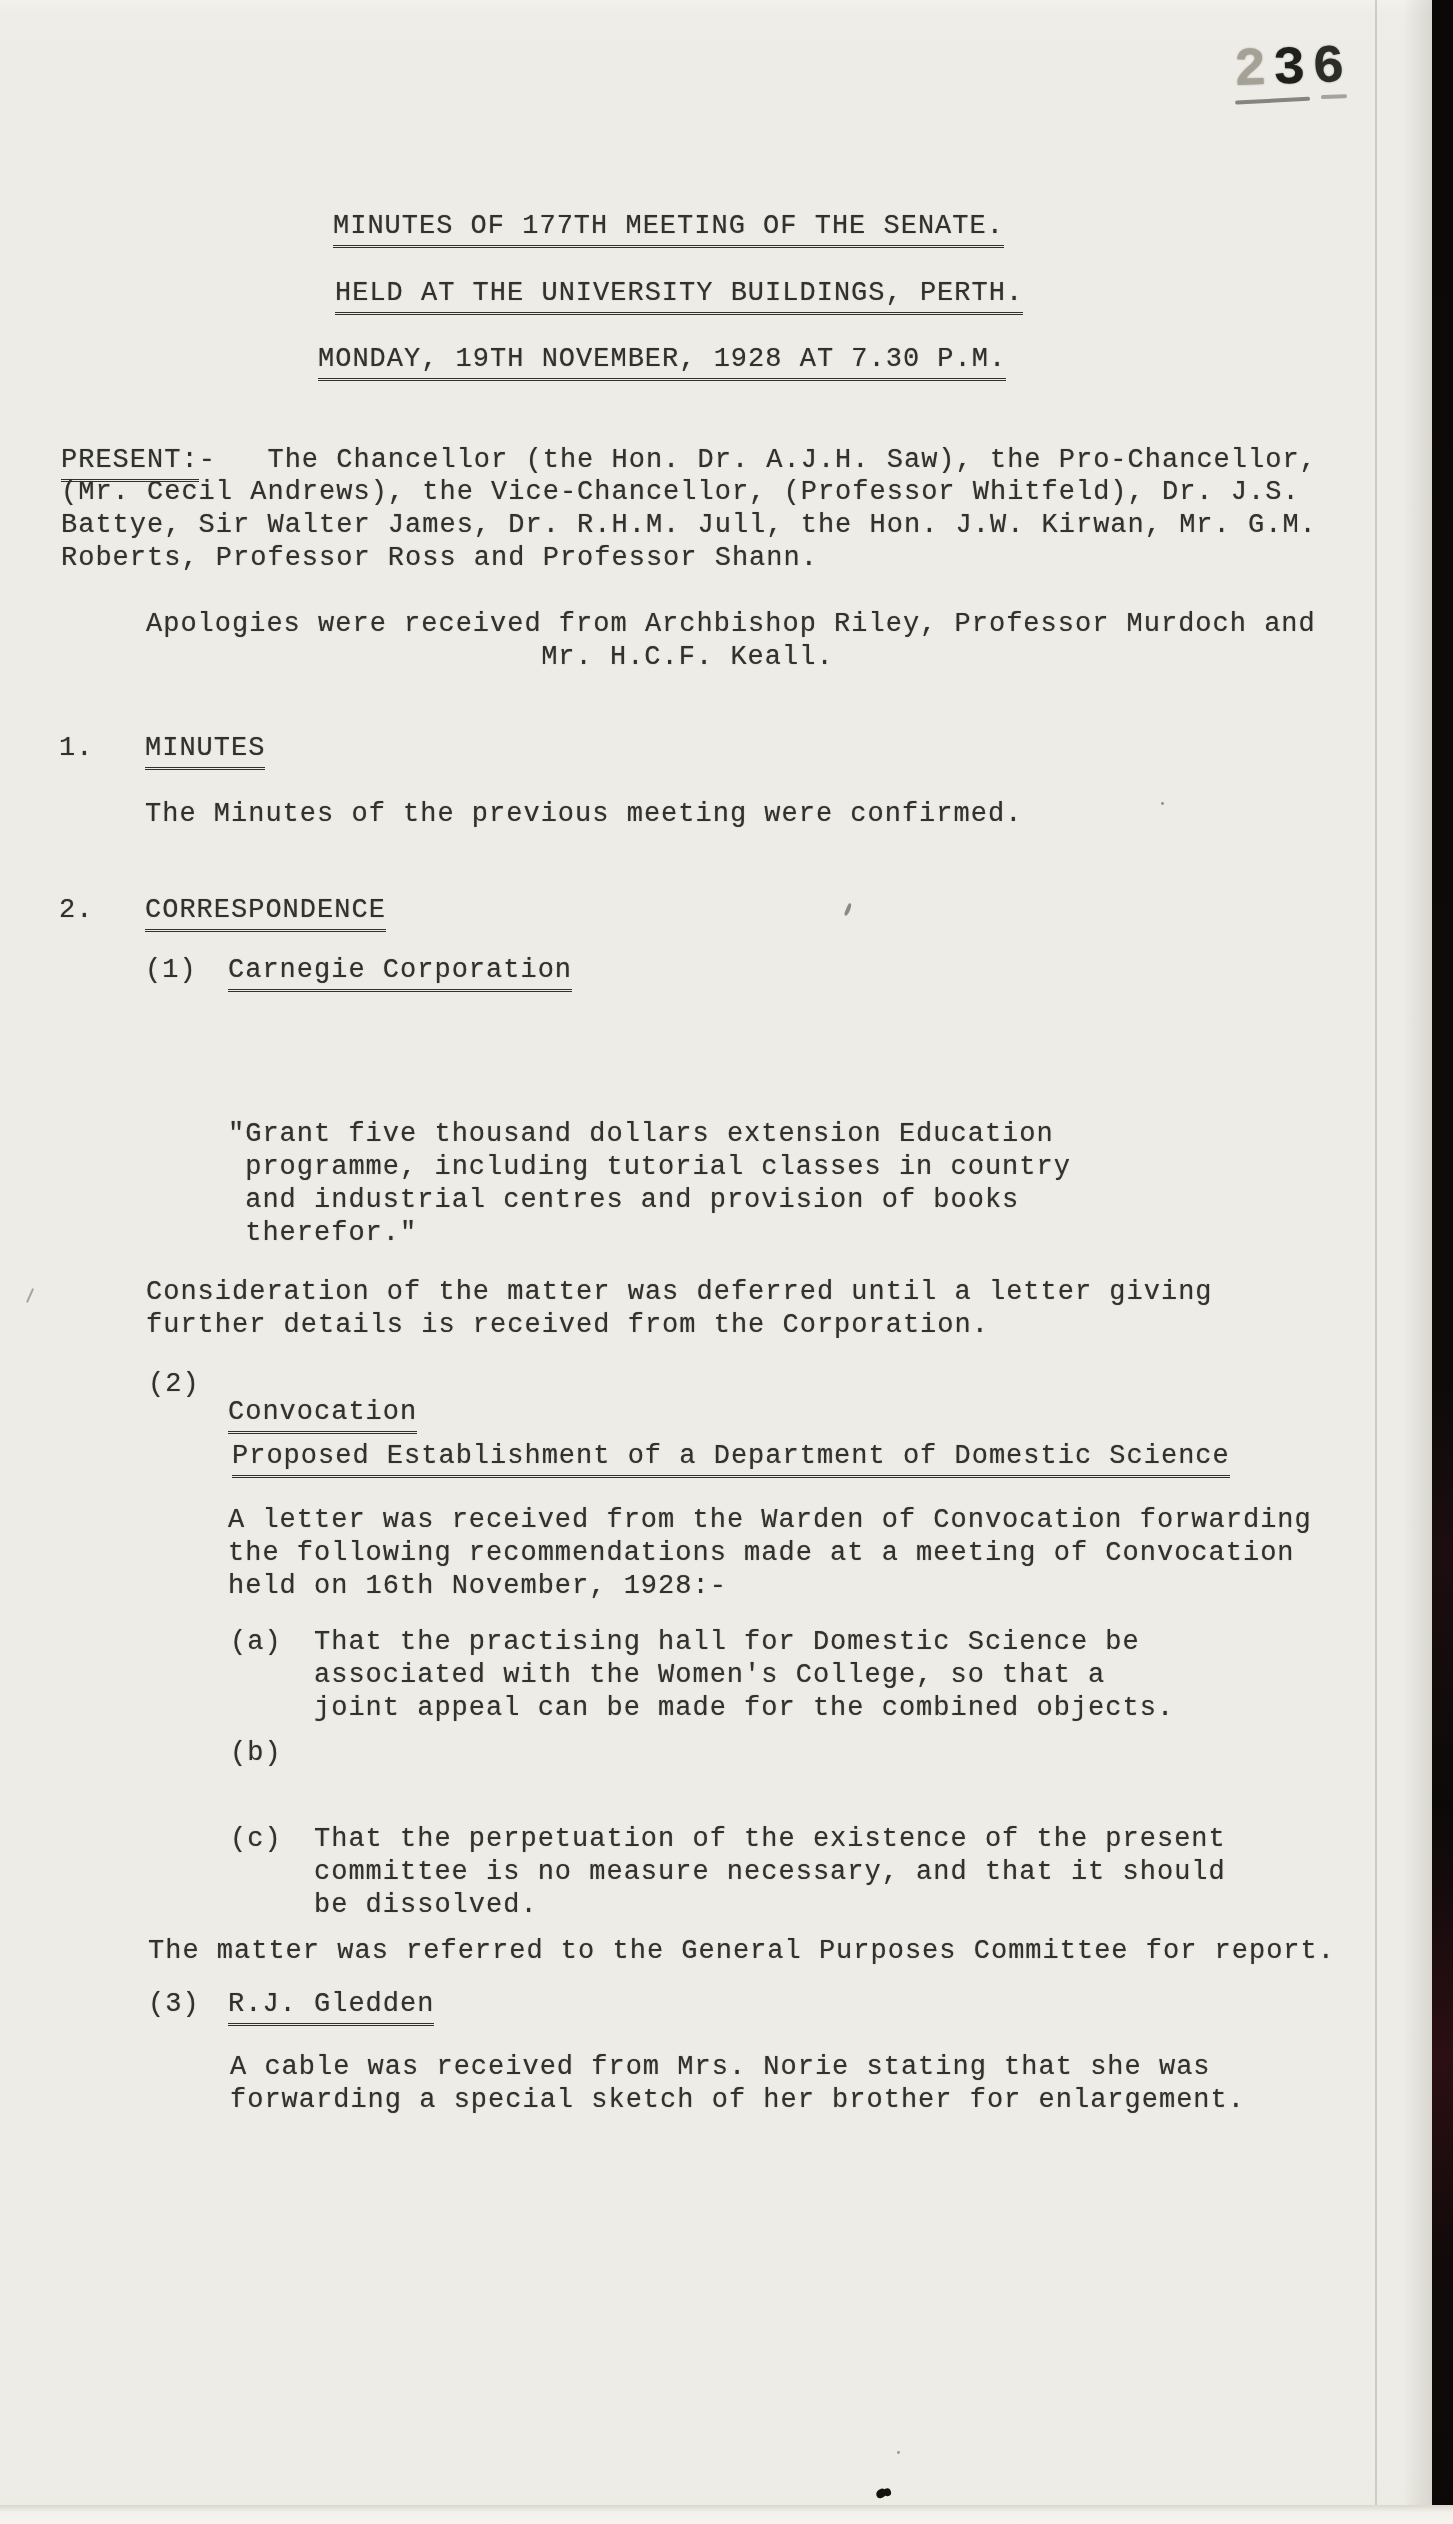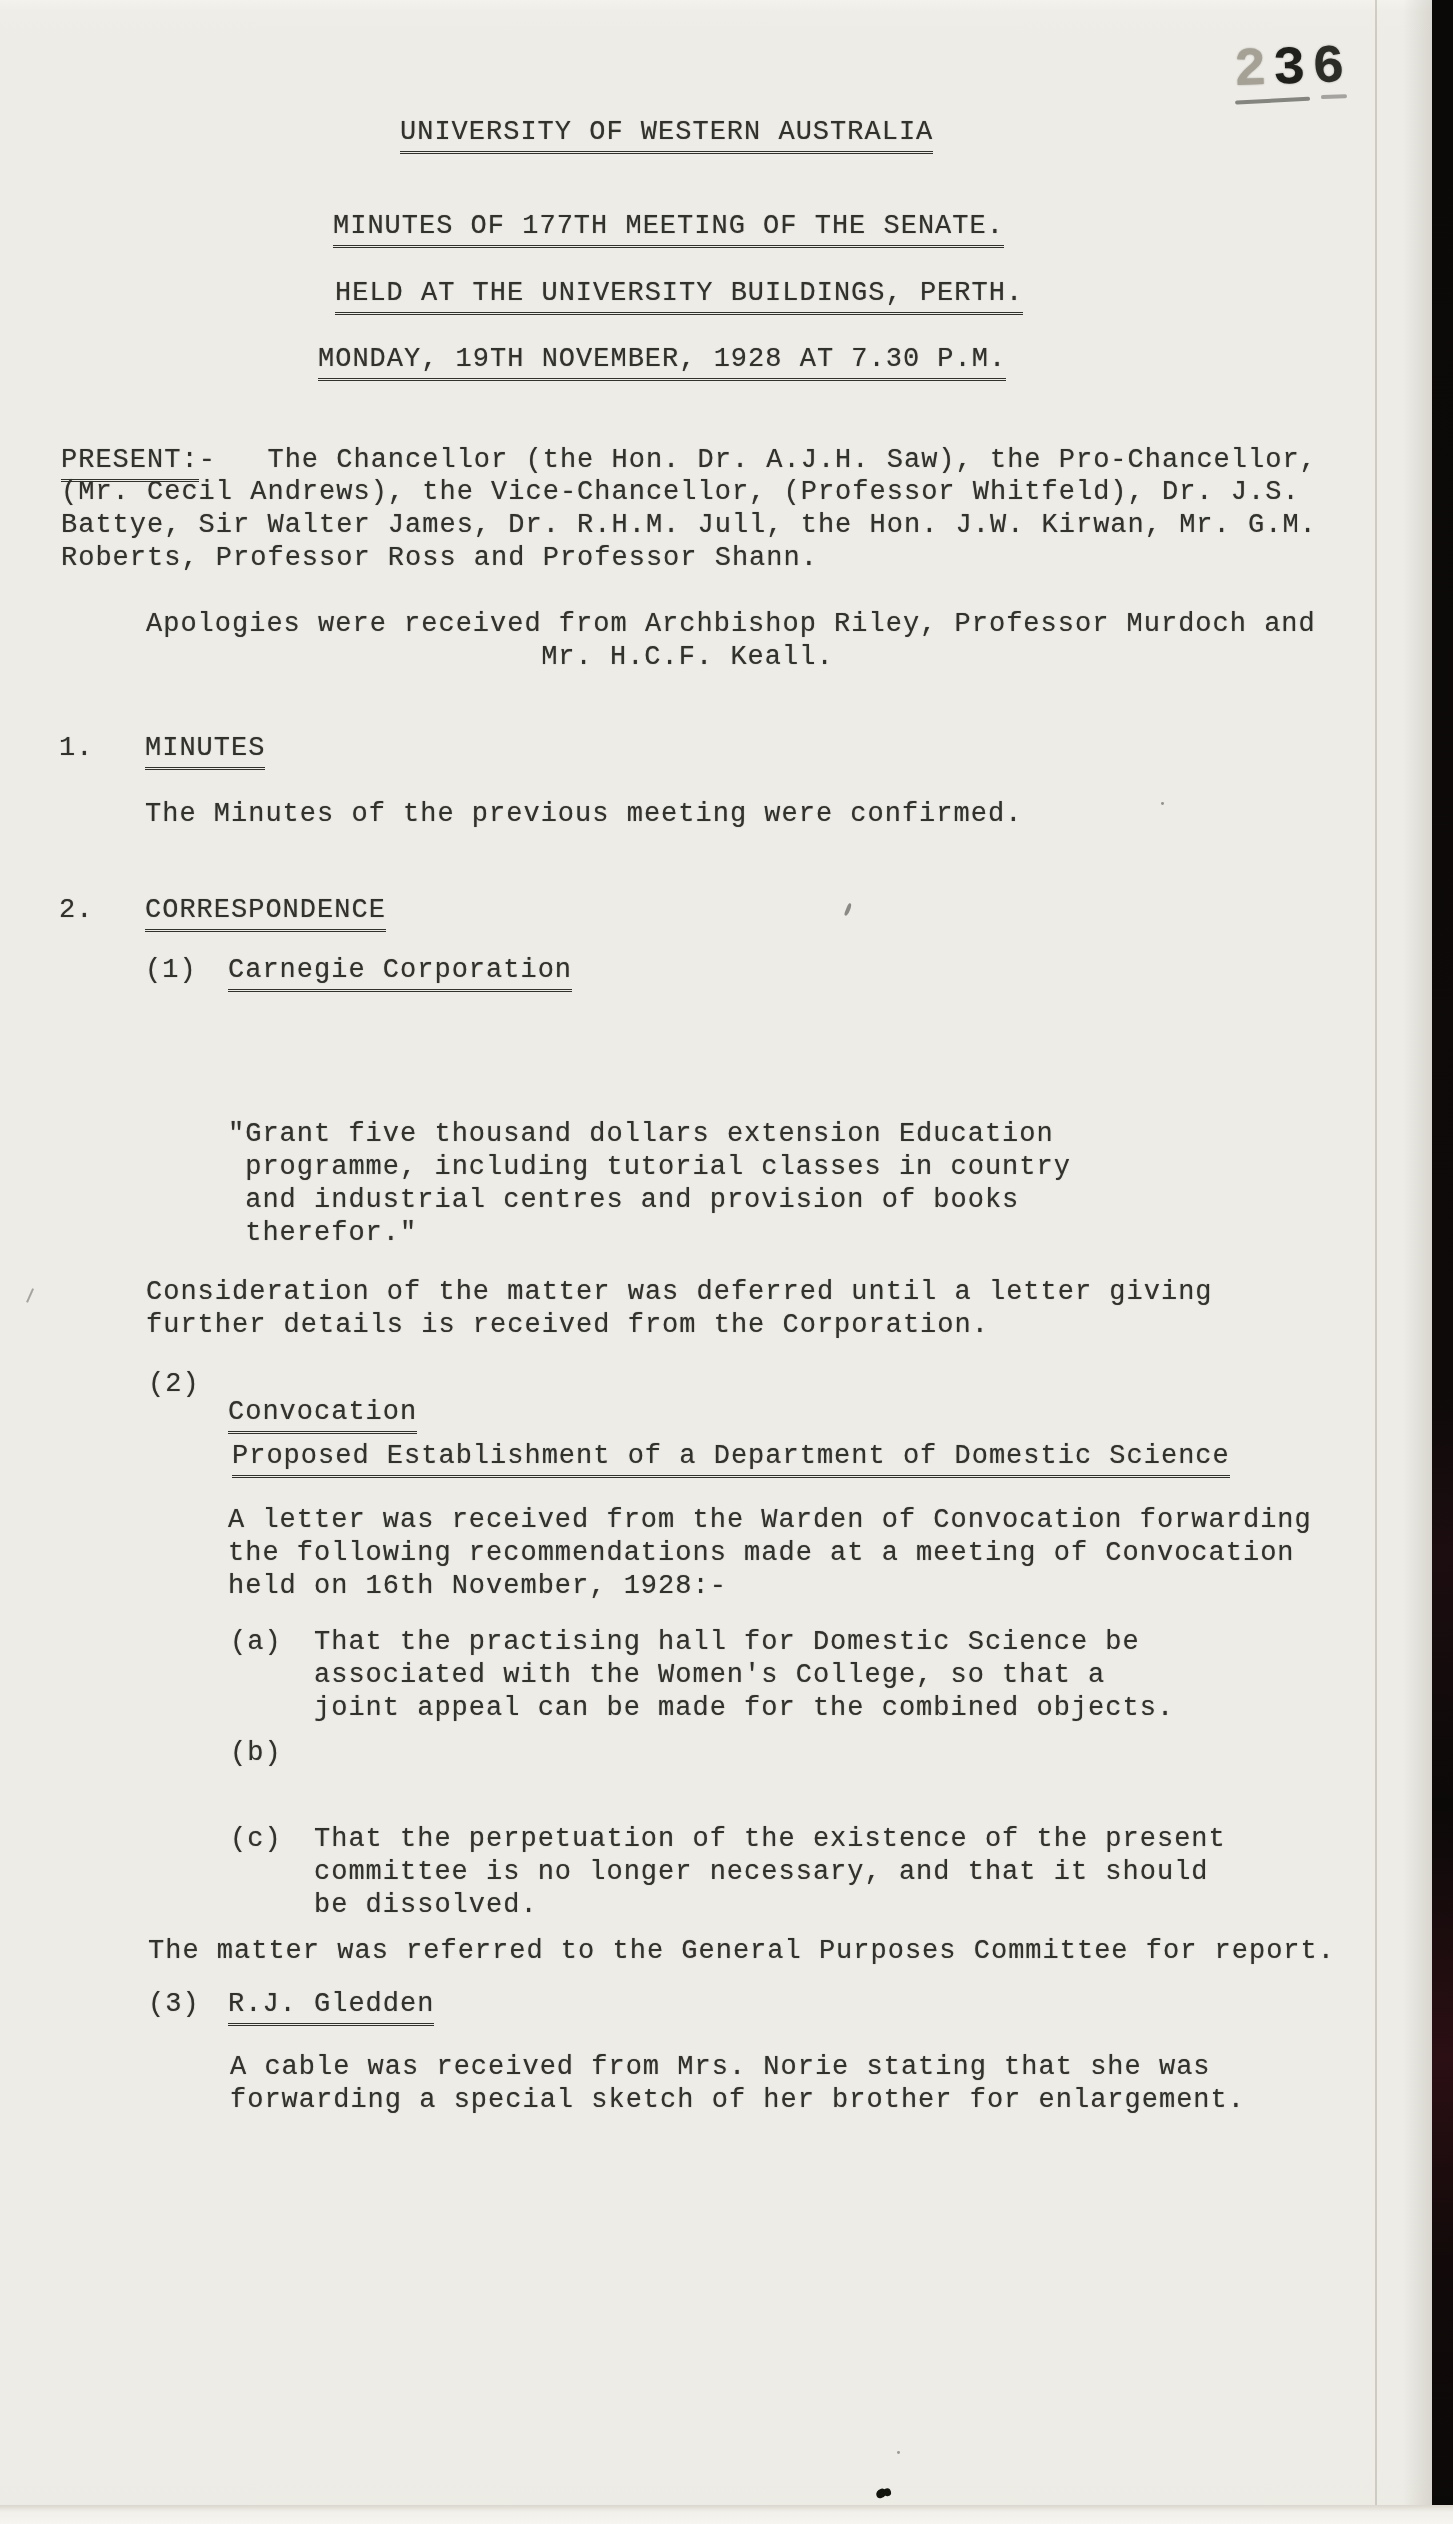--- a/index.html
+++ b/index.html
@@ -66,21 +66,20 @@
   .speck.dot1{left:1161px;top:802px;width:2.9px;height:2.9px;border-radius:50%;opacity:.5;}
   .speck.dot2{left:897px;top:2451px;width:2.9px;height:2.9px;border-radius:50%;opacity:.45;}
 </style>
 </head>
 <body>
 
 <div id="paper">
 
   <div class="stamp"><span class="d0">2</span><span class="d1">3</span><span class="d2">6</span></div>
 
-  <div class="line" style="left:400px;top:116px;"><span class="u">UNIVERSITY OF WESTERN AUSTRALIA</span></div>
   <div class="line" style="left:333px;top:210px;"><span class="u">MINUTES OF 177TH MEETING OF THE SENATE.</span></div>
   <div class="line" style="left:335px;top:277px;"><span class="u">HELD AT THE UNIVERSITY BUILDINGS, PERTH.</span></div>
   <div class="line" style="left:318px;top:343px;"><span class="u">MONDAY, 19TH NOVEMBER, 1928 AT 7.30 P.M.</span></div>
 
   <div class="line" style="left:61px;top:444px;"><span class="u">PRESENT:</span><span>-</span><span>   The Chancellor (the Hon. Dr. A.J.H. Saw), the Pro-Chancellor,</span></div>
   <div class="line" style="left:61px;top:476px;">(Mr. Cecil Andrews), the Vice-Chancellor, (Professor Whitfeld), Dr. J.S.
 Battye, Sir Walter James, Dr. R.H.M. Jull, the Hon. J.W. Kirwan, Mr. G.M.
 Roberts, Professor Ross and Professor Shann.</div>
 
   <div class="line indent-first" style="left:59px;top:608px;">Apologies were received from Archbishop Riley, Professor Murdoch and
@@ -111,21 +110,21 @@
 
   <div class="line" style="left:230px;top:1626px;">(a)</div>
   <div class="line" style="left:314px;top:1626px;">That the practising hall for Domestic Science be
 associated with the Women's College, so that a
 joint appeal can be made for the combined objects.</div>
 
   <div class="line" style="left:230px;top:1737px;">(b)</div>
 
   <div class="line" style="left:230px;top:1823px;">(c)</div>
   <div class="line" style="left:314px;top:1823px;">That the perpetuation of the existence of the present
-committee is no longer necessary, and that it should
+committee is no measure necessary, and that it should
 be dissolved.</div>
 
   <div class="line" style="left:148px;top:1935px;">The matter was referred to the General Purposes Committee for report.</div>
 
   <div class="line" style="left:148px;top:1988px;">(3)</div>
   <div class="line" style="left:228px;top:1988px;"><span class="u">R.J. Gledden</span></div>
   <div class="line" style="left:230px;top:2051px;">A cable was received from Mrs. Norie stating that she was
 forwarding a special sketch of her brother for enlargement.</div>
 
   <div class="speck comma"></div>

